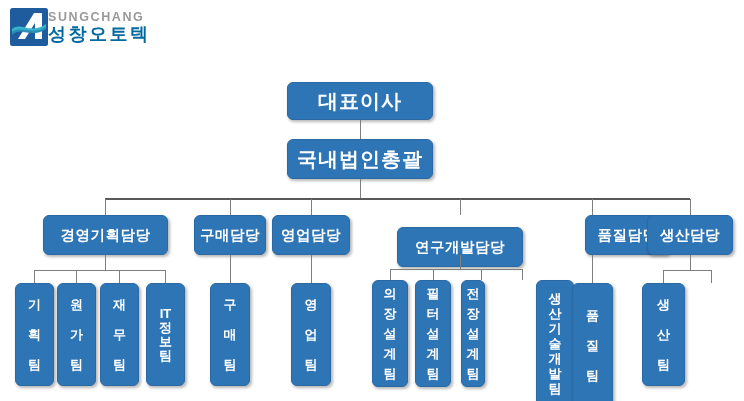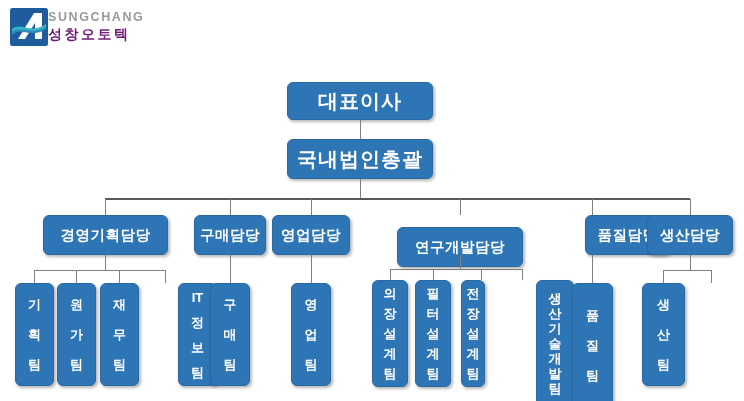--- a/index.html
+++ b/index.html
@@ -16,21 +16,21 @@
 
   
   .logo { position: absolute; left: 10px; top: 8px; display: flex; align-items: flex-start; }
   .logo-mark { width: 38px; height: 38px; display: block; }
   .logo-text { padding-top: 2px; }
   .brand-en {
     font-size: 12.5px; font-weight: bold; color: #97999b;
     letter-spacing: 1.6px; line-height: 14px;
   }
   .brand-ko {
-    font-size: 14px; font-weight: bold; color: #701a75;
+    font-size: 18px; font-weight: bold; color: #0369a1;
     letter-spacing: 2.5px; line-height: 21px;
   }
 
   
   .box {
     position: absolute;
     background: #2e75b6;
     border: 1px solid #2a69a4;
     border-radius: 6px;
     color: #ffffff;
@@ -44,21 +44,21 @@
   .lvl1 { font-size: 20px; letter-spacing: 1px; }
   .lvl2 { font-size: 14.5px; letter-spacing: 0.5px; }
 
   .team {
     font-size: 13px;
     padding: 0 11px;
     word-break: break-all;
     line-height: 30px;
   }
   .team.lh3 { line-height: 30px; }
-  .team.lh4 { line-height: 25px; margin-left: 32px; }
+  .team.lh4 { line-height: 14px; }
   .team.lh5 { line-height: 20px; }
   .team.lh7 { line-height: 15px; }
 
   
   .vline, .hline { position: absolute; background: #7f7f7f; }
   .vline { width: 1px; }
   .hline { height: 1px; }
   .hline.main { height: 2px; background: #595959; }
 </style>
 </head>

